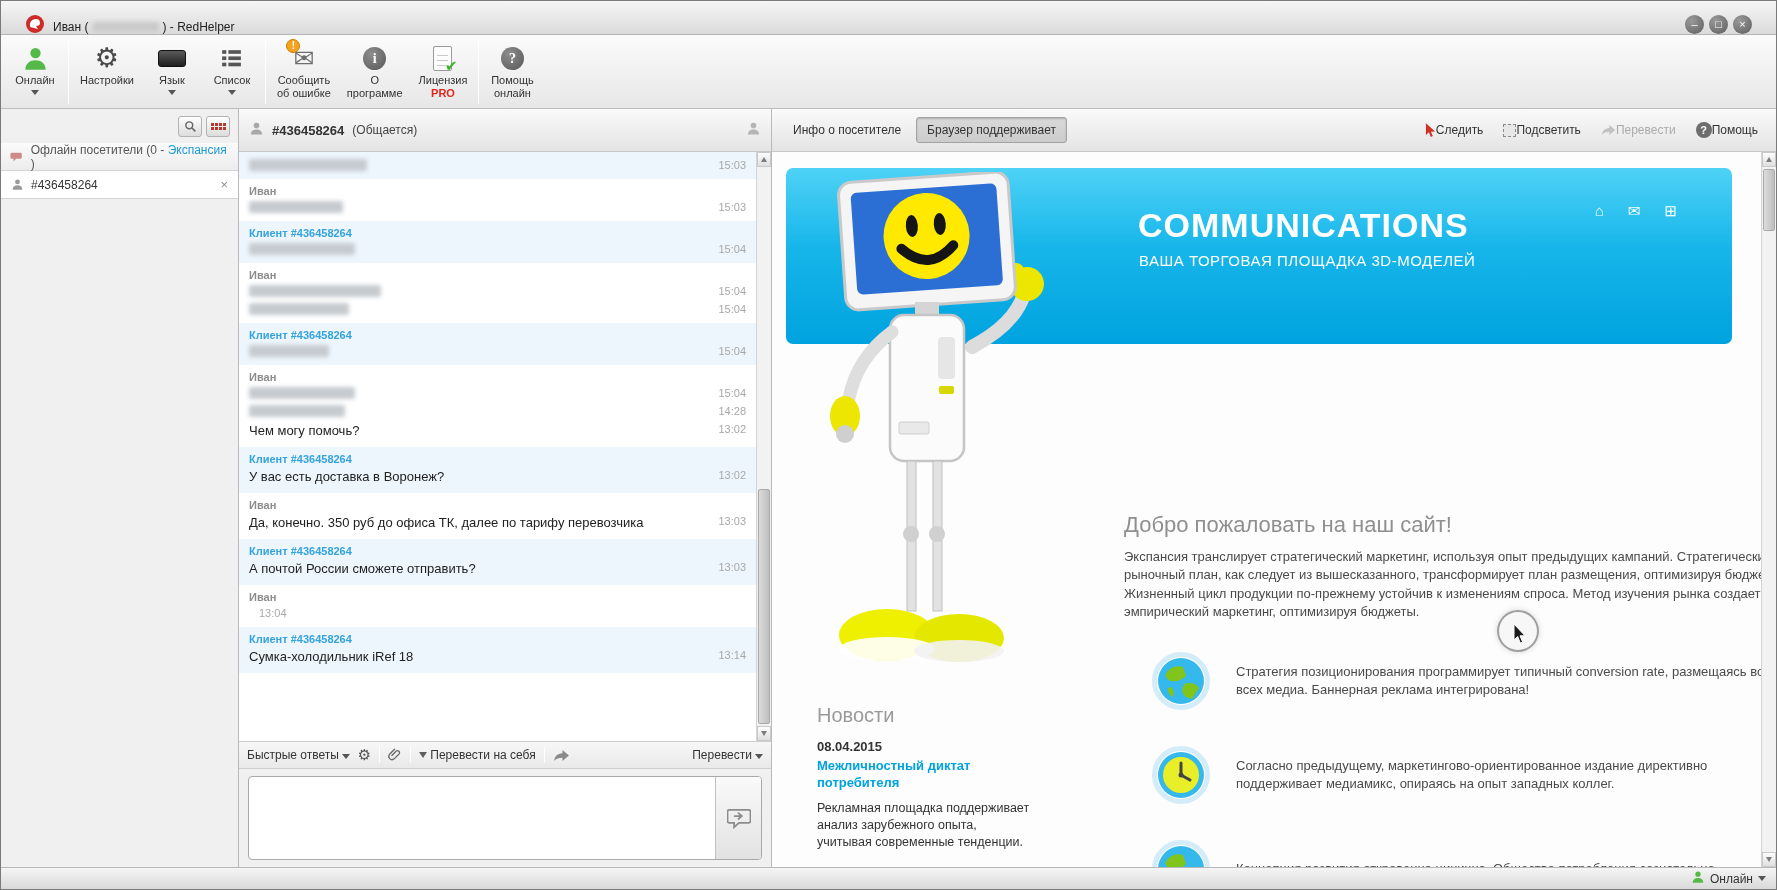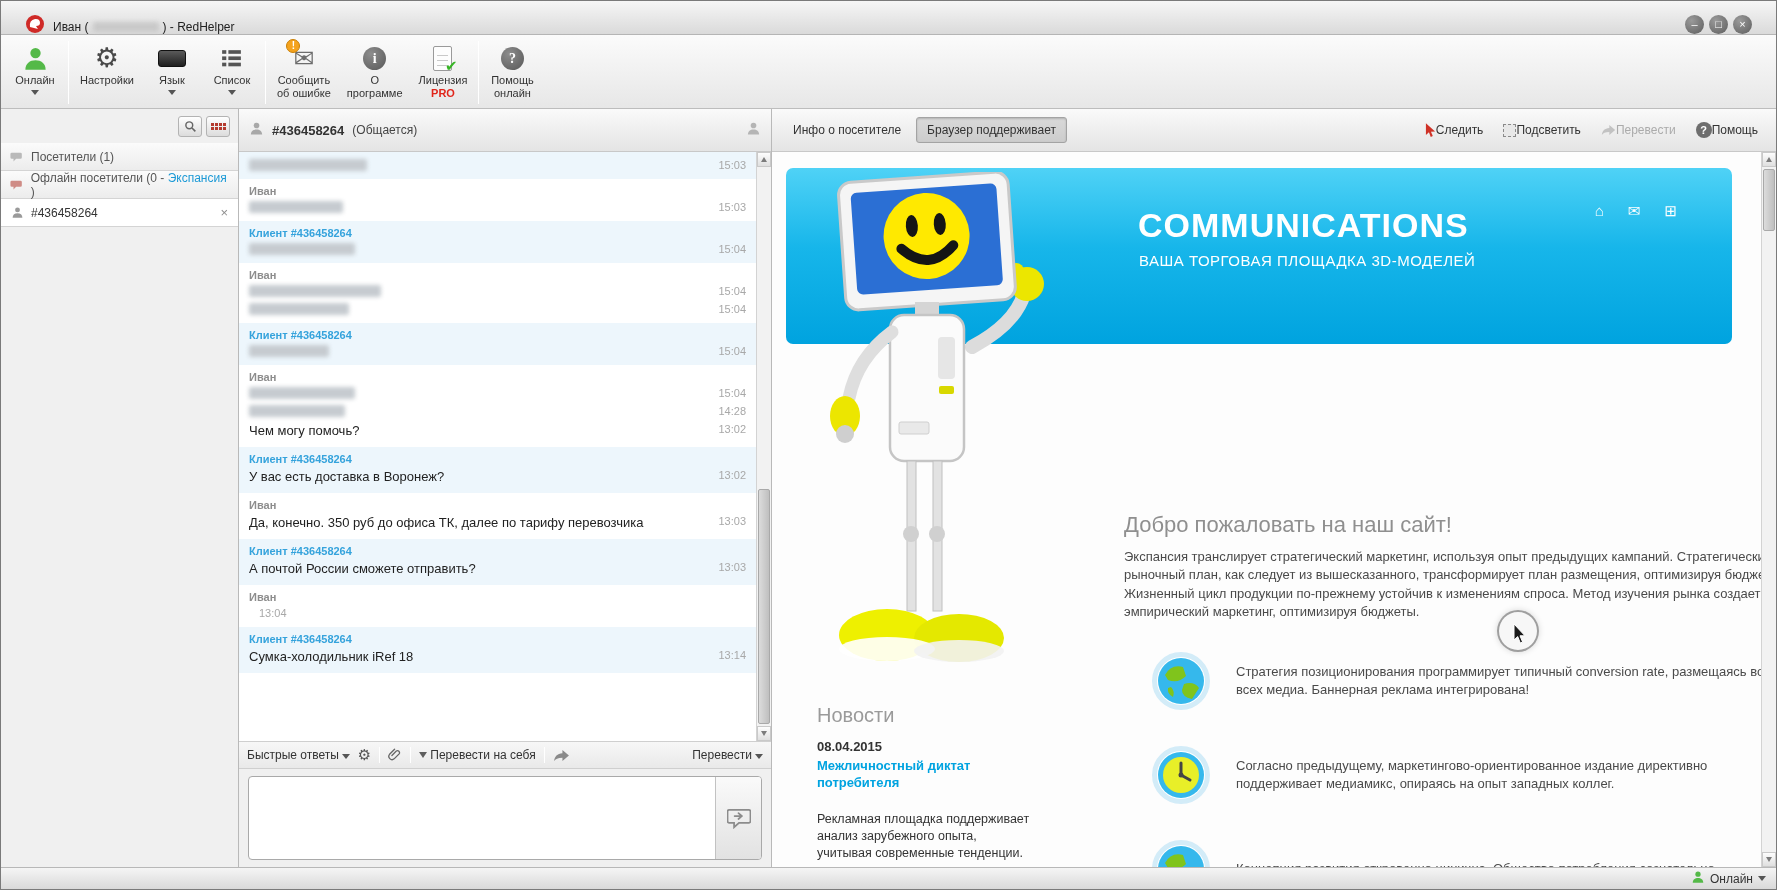--- a/index.html
+++ b/index.html
@@ -112,21 +112,21 @@
   .welcome-title { position:absolute; left:352px; top:360px; font-size:22px; color:#8f8f8f; font-weight:normal; }
   .welcome-text { position:absolute; left:352px; top:396px; width:712px; font-size:13px; line-height:1.42; color:#4a4a4a; }
   .features { position:absolute; left:380px; top:500px; width:650px; }
   .feature { display:flex; align-items:center; gap:26px; margin-bottom:36px; }
   .feat-icon { width:58px; height:58px; flex:0 0 58px; border-radius:50%; border:5px solid #d3ecf8; background:#fff; display:flex; align-items:center; justify-content:center; }
   .feat-icon svg { width:48px; height:48px; }
   .feat-text { font-size:13px; line-height:1.4; color:#4a4a4a; max-width:540px; }
   .news { position:absolute; left:45px; top:552px; width:215px; }
   .news-title { font-size:20px; color:#9a9a9a; margin-bottom:12px; }
   .news-date { font-size:13px; font-weight:bold; color:#333; margin-bottom:4px; }
-  .news-link { display:block; font-size:13px; font-weight:bold; color:#00a3e0; line-height:1.3; margin-bottom:19px; cursor:pointer; text-decoration:none; }
+  .news-link { display:block; font-size:13px; font-weight:bold; color:#00a3e0; line-height:1.3; margin-bottom:8px; cursor:pointer; text-decoration:none; }
   .news-text { font-size:12.5px; color:#333; line-height:1.35; }
   .cursor-highlight { position:absolute; left:725px; top:458px; width:42px; height:42px; border-radius:50%; border:2px solid rgba(110,110,110,.65); background:rgba(230,230,230,.25); box-shadow:0 0 6px rgba(0,0,0,.15); }
   .cursor-highlight svg { position:absolute; left:14px; top:12px; }
   .page-scroll { position:relative; }
 
   
   .statusbar { height:22px; flex:0 0 22px; background:linear-gradient(#f5f5f5,#d9d9d9); border-top:1px solid #b8b8b8; display:flex; align-items:center; justify-content:flex-end; padding:0 10px; gap:5px; font-size:12px; color:#333; }
 </style>
 </head>
 <body>
@@ -239,28 +239,20 @@
               <i></i>
               <i></i>
               <i></i>
               <i></i>
               <i></i>
               <i></i>
               <i></i>
               <i></i>
             </span>
         </span>
-      </div>
-      <div class="sb-row">
-        <span class="row-icon">
-          <svg viewBox="0 0 16 16" width="14" height="14">
-              <path d="M1 2 h10 a1.5 1.5 0 0 1 1.5 1.5 v4 a1.5 1.5 0 0 1 -1.5 1.5 h-5 l-3 3 v-3 h-2 a1.5 1.5 0 0 1 -1.5 -1.5 v-4 A1.5 1.5 0 0 1 1 2 Z" fill="#b9b9b9" transform="translate(1,1)"></path>
-            </svg>
-        </span>
-        <span>Посетители (1)</span>
       </div>
       <div class="sb-row">
         <span class="row-icon">
           <svg viewBox="0 0 16 16" width="14" height="14">
               <path d="M1 2 h10 a1.5 1.5 0 0 1 1.5 1.5 v4 a1.5 1.5 0 0 1 -1.5 1.5 h-5 l-3 3 v-3 h-2 a1.5 1.5 0 0 1 -1.5 -1.5 v-4 A1.5 1.5 0 0 1 1 2 Z" fill="#cf8c86" transform="translate(1,1)"></path>
             </svg>
         </span>
         <span><span>Офлайн посетители (0 - </span><span class="sb-link">Экспансия</span><span> )</span></span>
       </div>
       <div class="sb-row selected">

